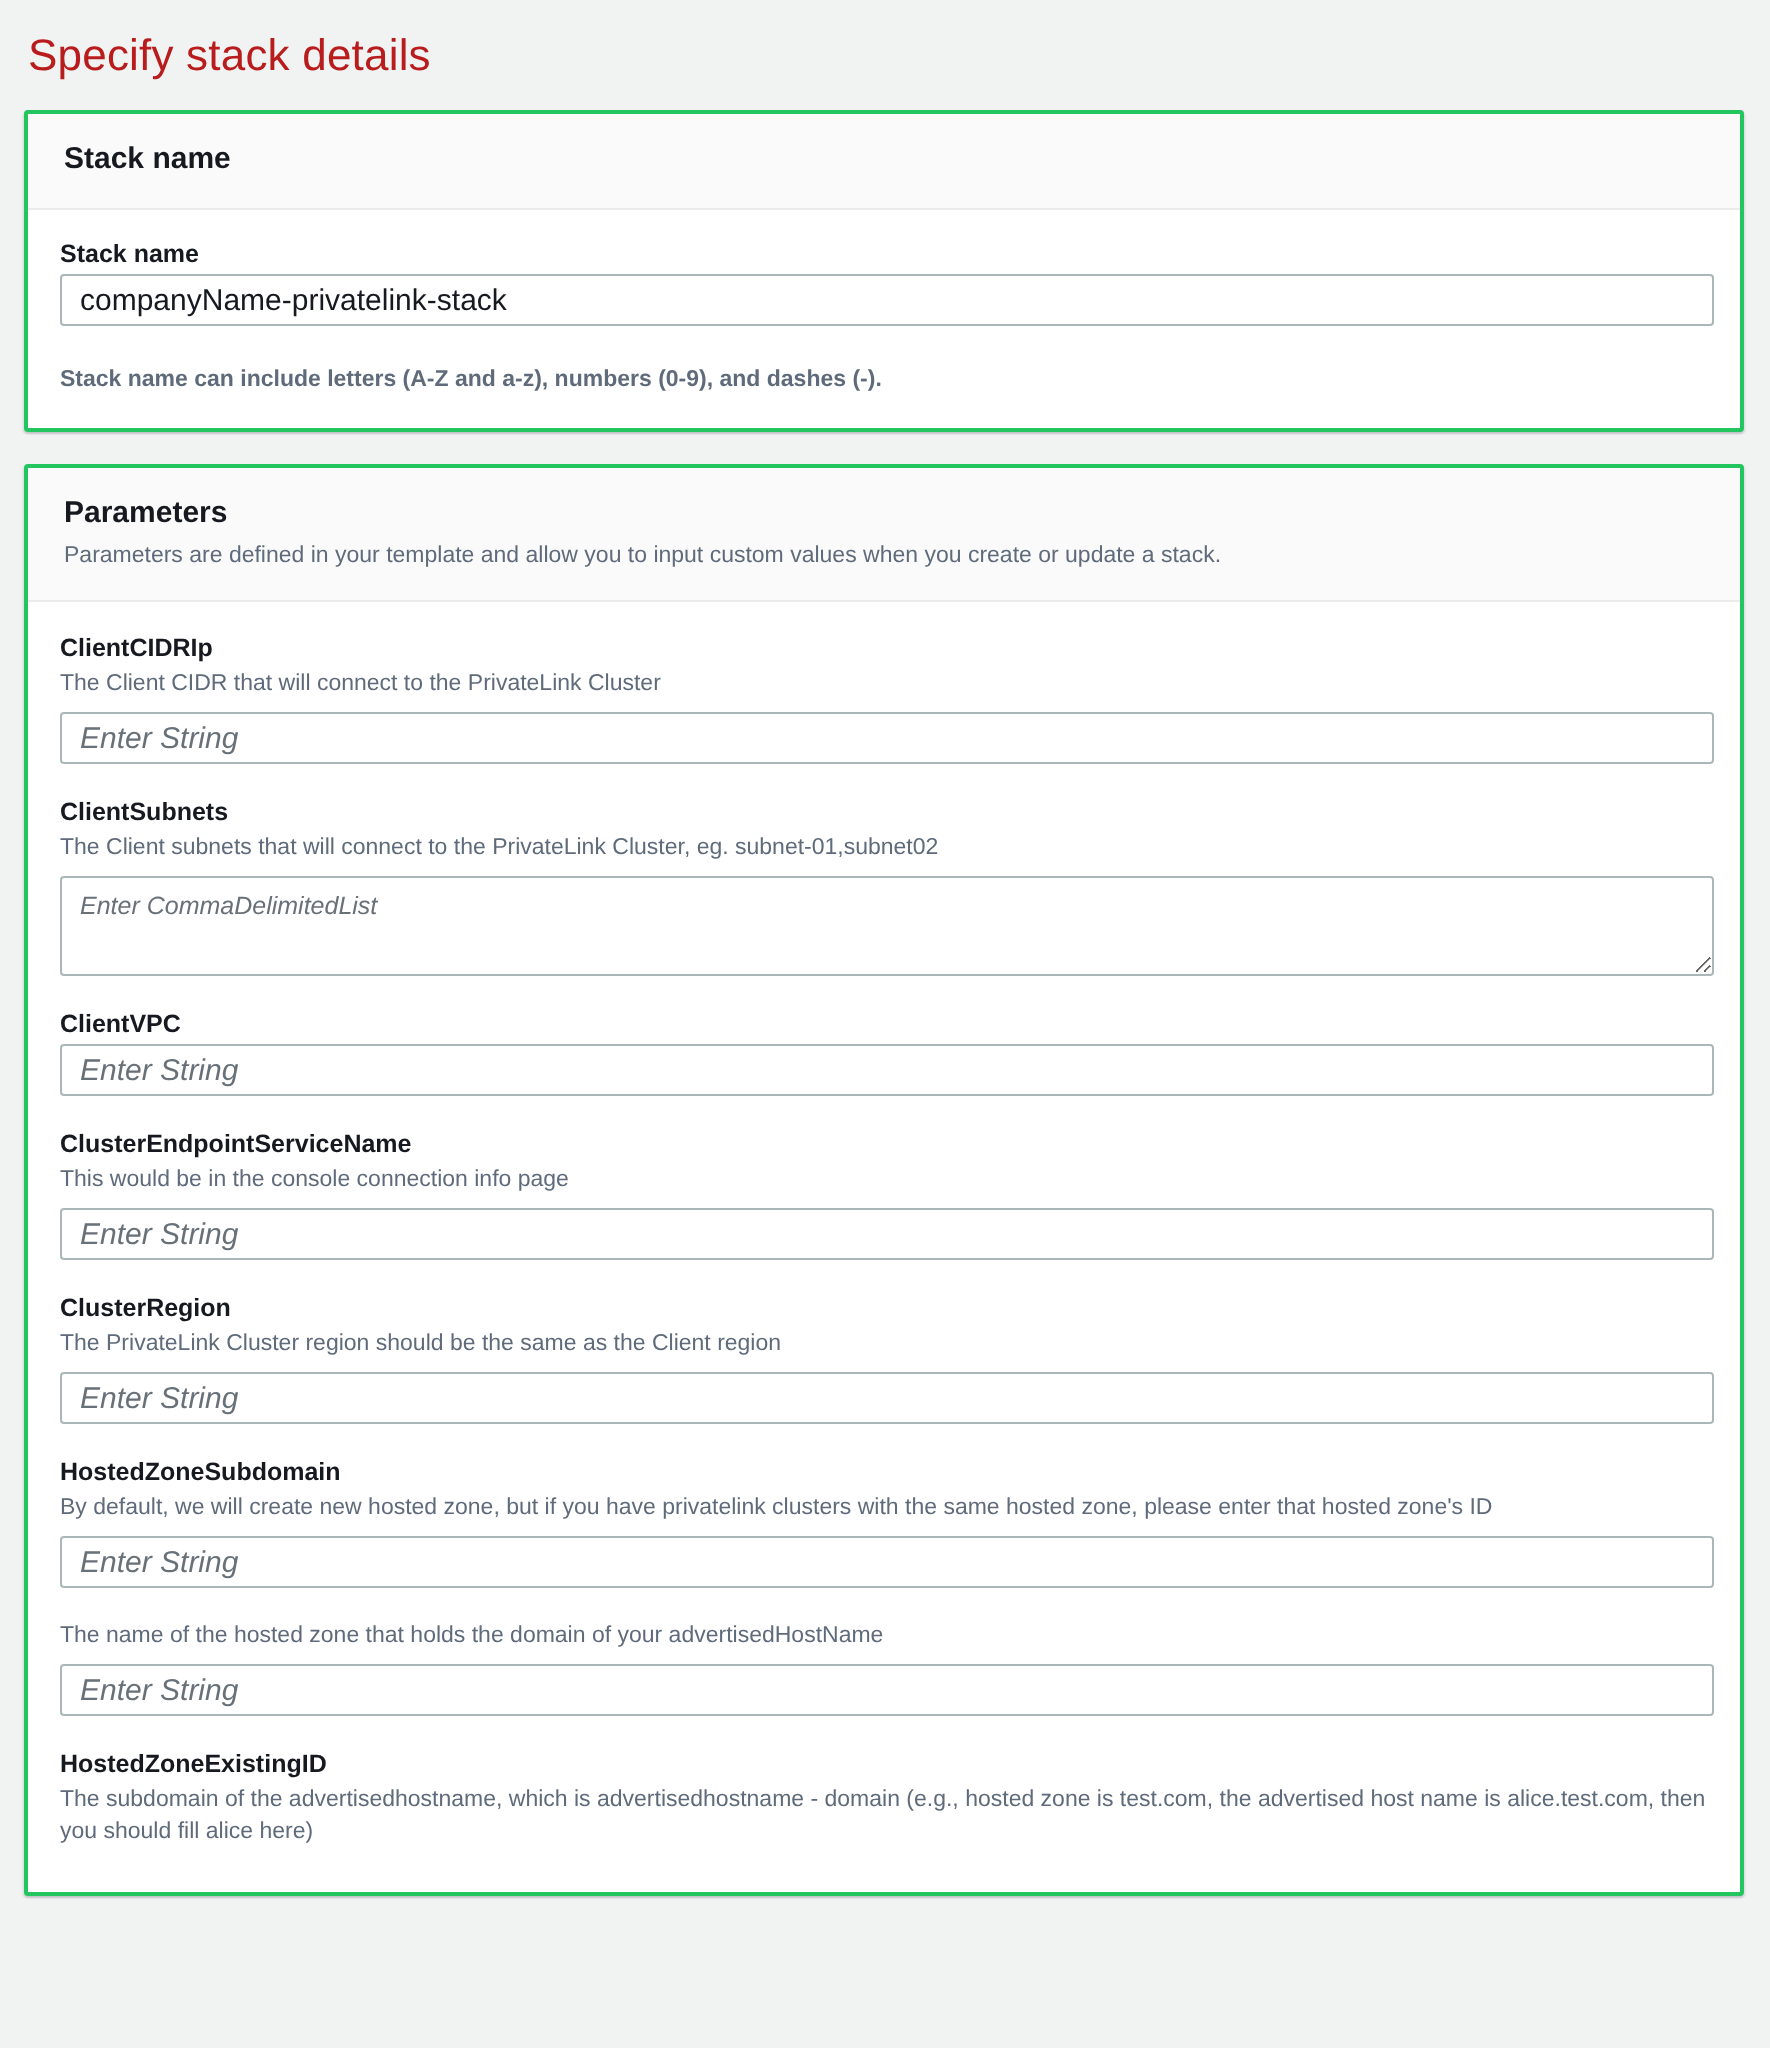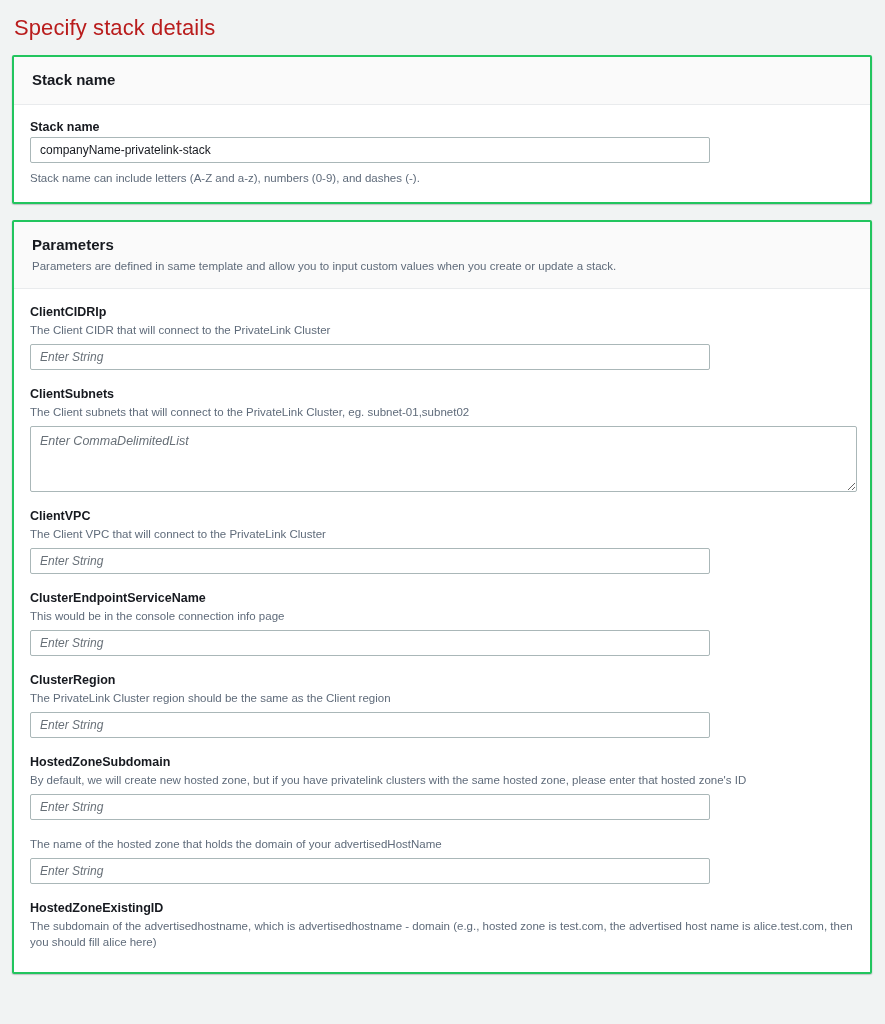--- a/index.html
+++ b/index.html
@@ -90,48 +90,48 @@
     display: block;
     margin-bottom: 6px;
     font-weight: 400;
   }
 
   .field-hint {
     font-size: 11.5px;
     color: #5f6b7a;
     line-height: 16px;
     display: block;
-    margin-top: 7px;
-    font-weight: 400;
+    margin-top: 19px;
+    font-weight: 700;
   }
 
   .text-input {
     display: block;
-    width: 680px;
+    width: 827px;
     height: 26px;
     padding: 3px 9px;
     font-family: "Liberation Sans", sans-serif;
-    font-size: 12px;
+    font-size: 15px;
     color: #16191f;
     background: #ffffff;
     border: 1px solid #aab7b8;
     border-radius: 2px;
     outline: none;
     line-height: 18px;
   }
   .text-input::placeholder {
     color: #687078;
     font-style: italic;
     opacity: 1;
   }
 
   .textarea-input {
     display: block;
     width: 827px;
-    height: 66px;
+    height: 50px;
     padding: 5px 9px;
     font-family: "Liberation Sans", sans-serif;
     font-size: 12.5px;
     color: #16191f;
     background: #ffffff;
     border: 1px solid #aab7b8;
     border-radius: 2px;
     outline: none;
     resize: vertical;
     line-height: 18px;
@@ -161,37 +161,36 @@
         <label class="field-label">Stack name</label>
         <input class="text-input" type="text" value="companyName-privatelink-stack" style="">
         <span class="field-hint">Stack name can include letters (A-Z and a-z), numbers (0-9), and dashes (-).</span>
       </div>
     </div>
   </section>
 
   <section class="card" id="parameters-card">
     <div class="card-header">
       <h2 class="card-title">Parameters</h2>
-      <p class="card-subtitle">Parameters are defined in same template and allow you to input custom values when you create or update a stack.</p>
+      <p class="card-subtitle">Parameters are defined in your template and allow you to input custom values when you create or update a stack.</p>
     </div>
     <div class="card-body" id="parameters-list">
 
     <div class="field">
           <label class="field-label">ClientCIDRIp</label>
           <span class="field-desc">The Client CIDR that will connect to the PrivateLink Cluster</span>
           <input class="text-input" type="text" placeholder="Enter String" style="">
         </div>
         <div class="field">
           <label class="field-label">ClientSubnets</label>
           <span class="field-desc">The Client subnets that will connect to the PrivateLink Cluster, eg. subnet-01,subnet02</span>
           <textarea class="textarea-input" placeholder="Enter CommaDelimitedList" style=""></textarea>
         </div>
         <div class="field">
           <label class="field-label">ClientVPC</label>
-          <span class="field-desc">The Client VPC that will connect to the PrivateLink Cluster</span>
           <input class="text-input" type="text" placeholder="Enter String" style="">
         </div>
         <div class="field">
           <label class="field-label">ClusterEndpointServiceName</label>
           <span class="field-desc">This would be in the console connection info page</span>
           <input class="text-input" type="text" placeholder="Enter String" style="">
         </div>
         <div class="field">
           <label class="field-label">ClusterRegion</label>
           <span class="field-desc">The PrivateLink Cluster region should be the same as the Client region</span>

